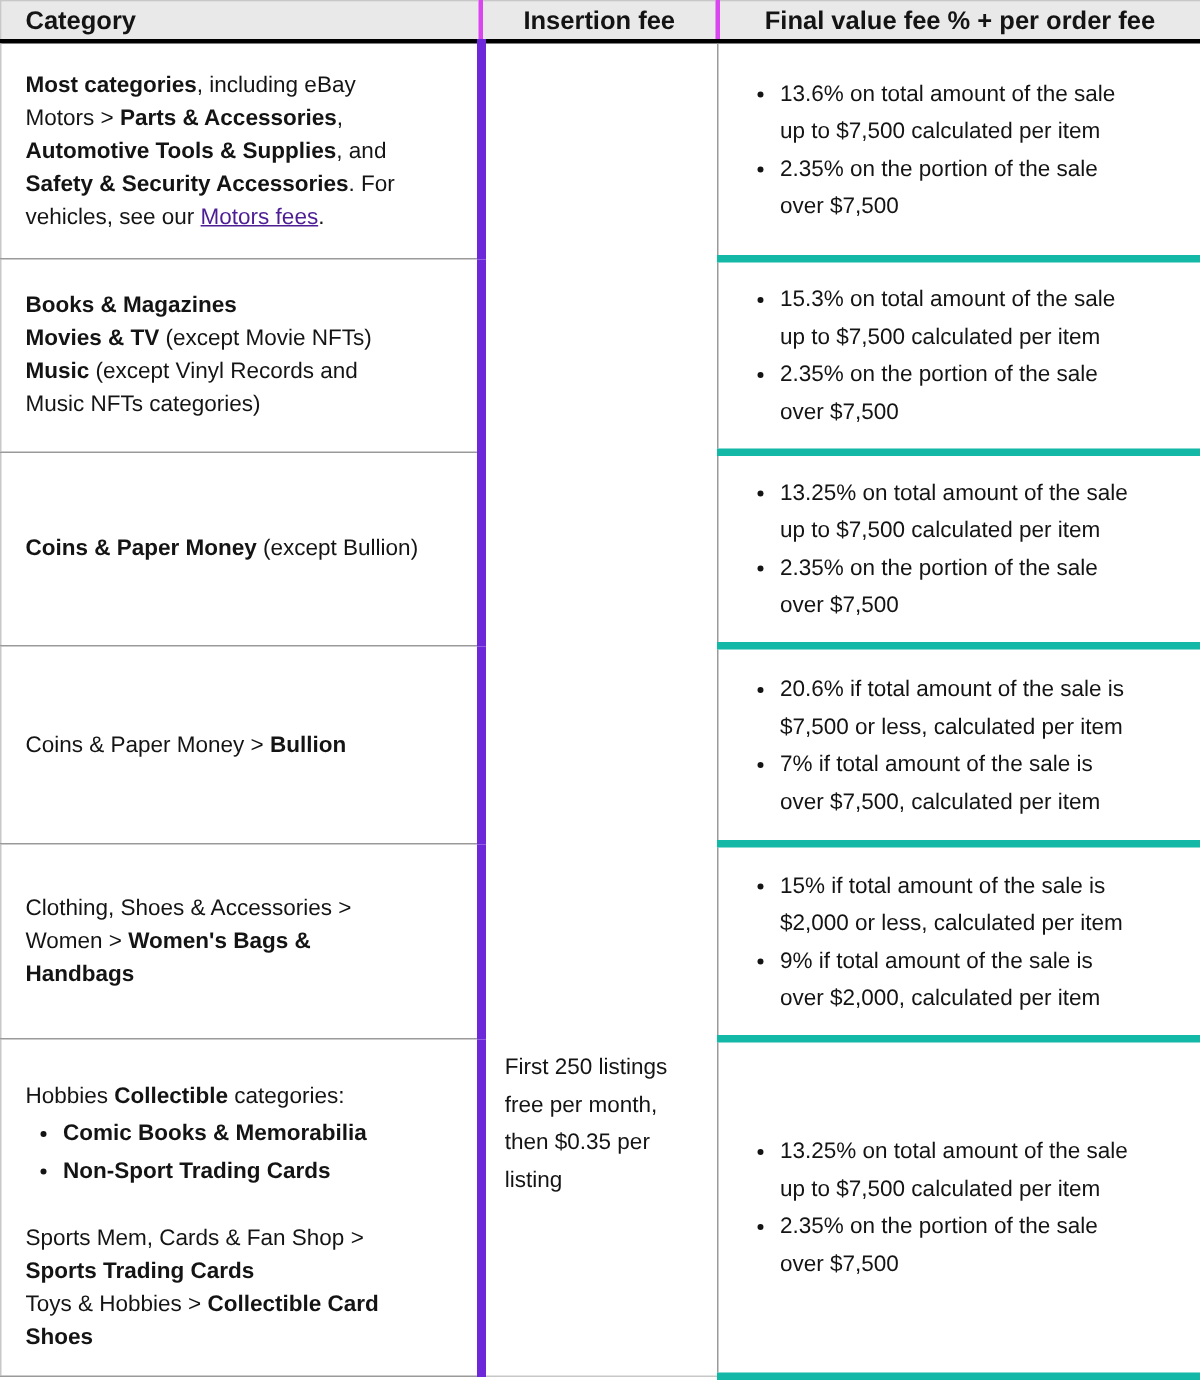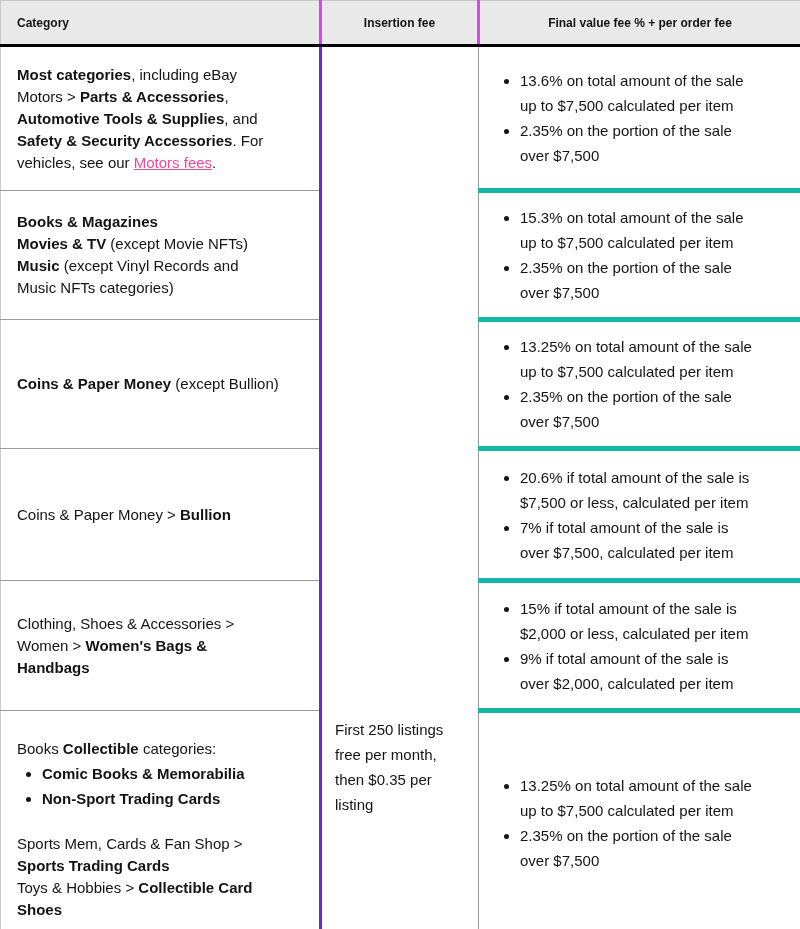--- a/index.html
+++ b/index.html
@@ -13,31 +13,31 @@
     width:800px;
     border-collapse:collapse;
     table-layout:fixed;
     border:1px solid #c8c8c8;
   }
   th,td{box-sizing:border-box;vertical-align:middle;}
   
   thead th{
     background:#e9e9e9;
     font-weight:bold;
-    font-size:12px;
-    height:45px;
+    font-size:17px;
+    height:27px;
     border-bottom:3px solid #000;
     text-align:center;
     padding:0 8px;
   }
   thead th.cat-h{text-align:left;padding-left:16px;}
   thead th + th{border-left:3px solid #d946ef;}
   
   td.cat{
-    border-right:3px solid #6d28d9;
+    border-right:6px solid #6d28d9;
     border-bottom:1px solid #9a9a9a;
     padding:14px 14px 14px 16px;
     line-height:22px;
   }
   td.fee{
     border-bottom:5px solid #14b8a6;
     padding:12px 16px 12px 20px;
   }
   td.ins{
     border-right:1px solid #9a9a9a;
@@ -61,21 +61,21 @@
   td.cat p{margin:0;}
   td.fee ul{margin:0;padding:0 0 0 21px;list-style:disc;}
   td.fee li{line-height:25px;}
   
   td.cat.cat-r6{vertical-align:top;padding-top:25px;}
   td.cat.cat-r6 .intro{line-height:25px;margin:0;}
   td.cat.cat-r6 ul{margin:0;padding:0 0 0 25px;list-style:disc;}
   td.cat.cat-r6 li{line-height:25px;}
   td.cat.cat-r6 .more{margin:22px 0 0 0;line-height:22px;}
   .b{font-weight:bold;}
-  a.link{color:#ec4899;text-decoration:underline;cursor:pointer;}
+  a.link{color:#4c1d95;text-decoration:underline;cursor:pointer;}
 </style>
 </head>
 <body>
 
 <table class="fees">
   <colgroup>
     <col style="width:320px">
       <col style="width:158px">
       <col style="width:322px">
   </colgroup>
@@ -140,21 +140,21 @@
       </td>
       <td class="fee">
         <ul>
           <li><span>15% if total amount of the sale is</span><br><span>$2,000 or less, calculated per item</span></li>
           <li><span>9% if total amount of the sale is</span><br><span>over $2,000, calculated per item</span></li>
         </ul>
       </td>
     </tr>
     <tr class="r6">
       <td class="cat cat-r6">
-        <p class="intro"><span>Books </span><span class="b">Collectible</span><span> categories:</span></p>
+        <p class="intro"><span>Hobbies </span><span class="b">Collectible</span><span> categories:</span></p>
         <ul>
           <li><span class="b">Comic Books &amp; Memorabilia</span></li>
           <li><span class="b">Non-Sport Trading Cards</span></li>
         </ul>
         <p class="more"><span>Sports Mem, Cards &amp; Fan Shop &gt;</span><br><span class="b">Sports Trading Cards</span><br><span>Toys &amp; Hobbies &gt; </span><span class="b">Collectible Card</span><br><span class="b">Shoes</span></p>
       </td>
       <td class="fee">
         <ul>
           <li><span>13.25% on total amount of the sale</span><br><span>up to $7,500 calculated per item</span></li>
           <li><span>2.35% on the portion of the sale</span><br><span>over $7,500</span></li>

